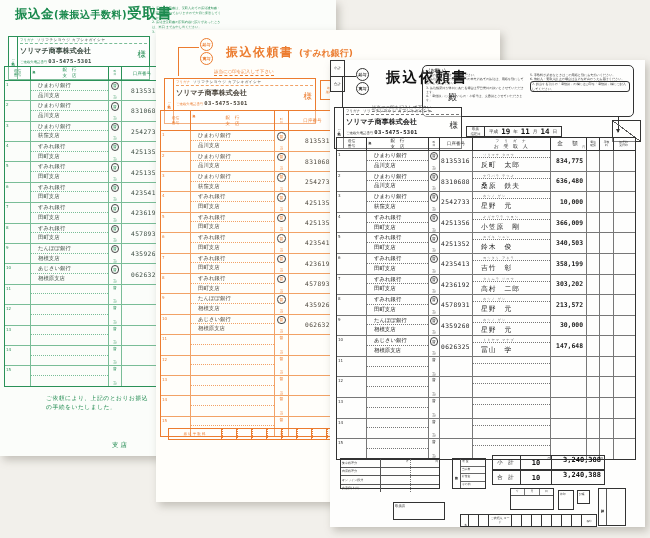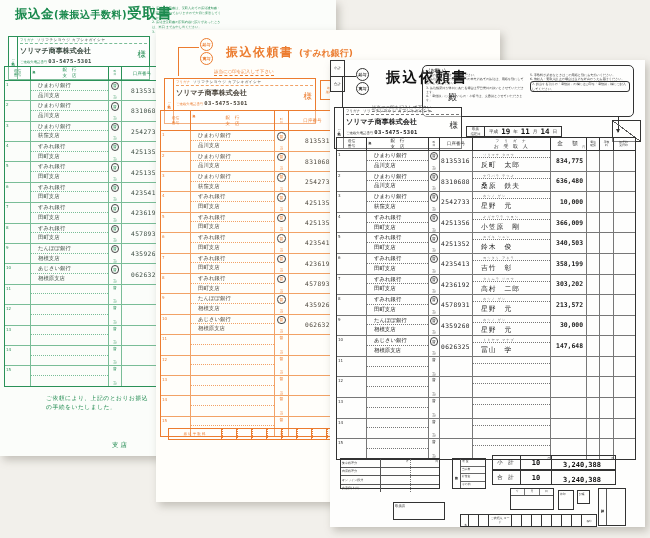--- a/index.html
+++ b/index.html
@@ -91,21 +91,21 @@
   .dlabel{width:17px;border:1px solid #333;font-size:3.4px;color:#333;display:flex;align-items:center;justify-content:center;text-align:center;line-height:1.2}
   .dcell{border:1px solid #333;border-left:none;display:flex;align-items:center;gap:3px;padding:0 4px;white-space:nowrap}
   .dcell .u{font-size:4.6px;color:#333}
   .dcell b{font-size:7.5px;font-family:"DejaVu Sans Mono",monospace;color:#111}
   .slashbox{left:282px;top:60px;width:27px;height:20px;border:1px solid #333;
     background:linear-gradient(to top right,transparent 48.5%,#555 48.5%,#555 51.5%,transparent 51.5%)}
 
   .totline{display:flex;position:absolute;left:162px;height:15px}
   .totline .tl{width:27px;border:1px solid #333;font-size:5.4px;color:#222;display:flex;align-items:center;justify-content:center;letter-spacing:2px}
   .totline .tc{width:30px;border:1px solid #333;border-left:none;position:relative;display:flex;align-items:center;justify-content:center;font-family:"DejaVu Sans Mono",monospace;font-size:7px;font-weight:bold;color:#111}
-  .totline .ta{width:49px;border:1px solid #333;border-left:none;position:relative;display:flex;align-items:flex-end;justify-content:flex-end;padding-right:14px;font-family:"DejaVu Sans Mono",monospace;font-size:7px;font-weight:bold;color:#111}
+  .totline .ta{width:49px;border:1px solid #333;border-left:none;position:relative;display:flex;align-items:flex-start;justify-content:flex-end;padding-right:3px;font-family:"DejaVu Sans Mono",monospace;font-size:7px;font-weight:bold;color:#111}
   .unit{position:absolute;right:1px;top:0;font-size:2.6px;color:#333;font-weight:normal}
   .sidecol{left:269px;top:395px;width:13px;height:30px;border:1px solid #333;display:flex;flex-direction:column}
   .sidecol div{flex:1;border-bottom:1px solid #333;font-size:3.4px;color:#333;display:flex;align-items:center;justify-content:center}
   .sidecol div:last-child{border-bottom:none}
 
   .bbox{border:1px solid #333;position:absolute;box-sizing:border-box}
   .bd-row{display:flex;height:7.5px;border-bottom:1px solid #555}
   .bd-row:last-child{border-bottom:none}
   .bd-row .l{width:38px;font-size:3px;color:#333;padding-left:1px;display:flex;align-items:center;border-right:1px solid #555}
   .bd-row .cell{flex:1;border-right:1px dotted #777;position:relative}

